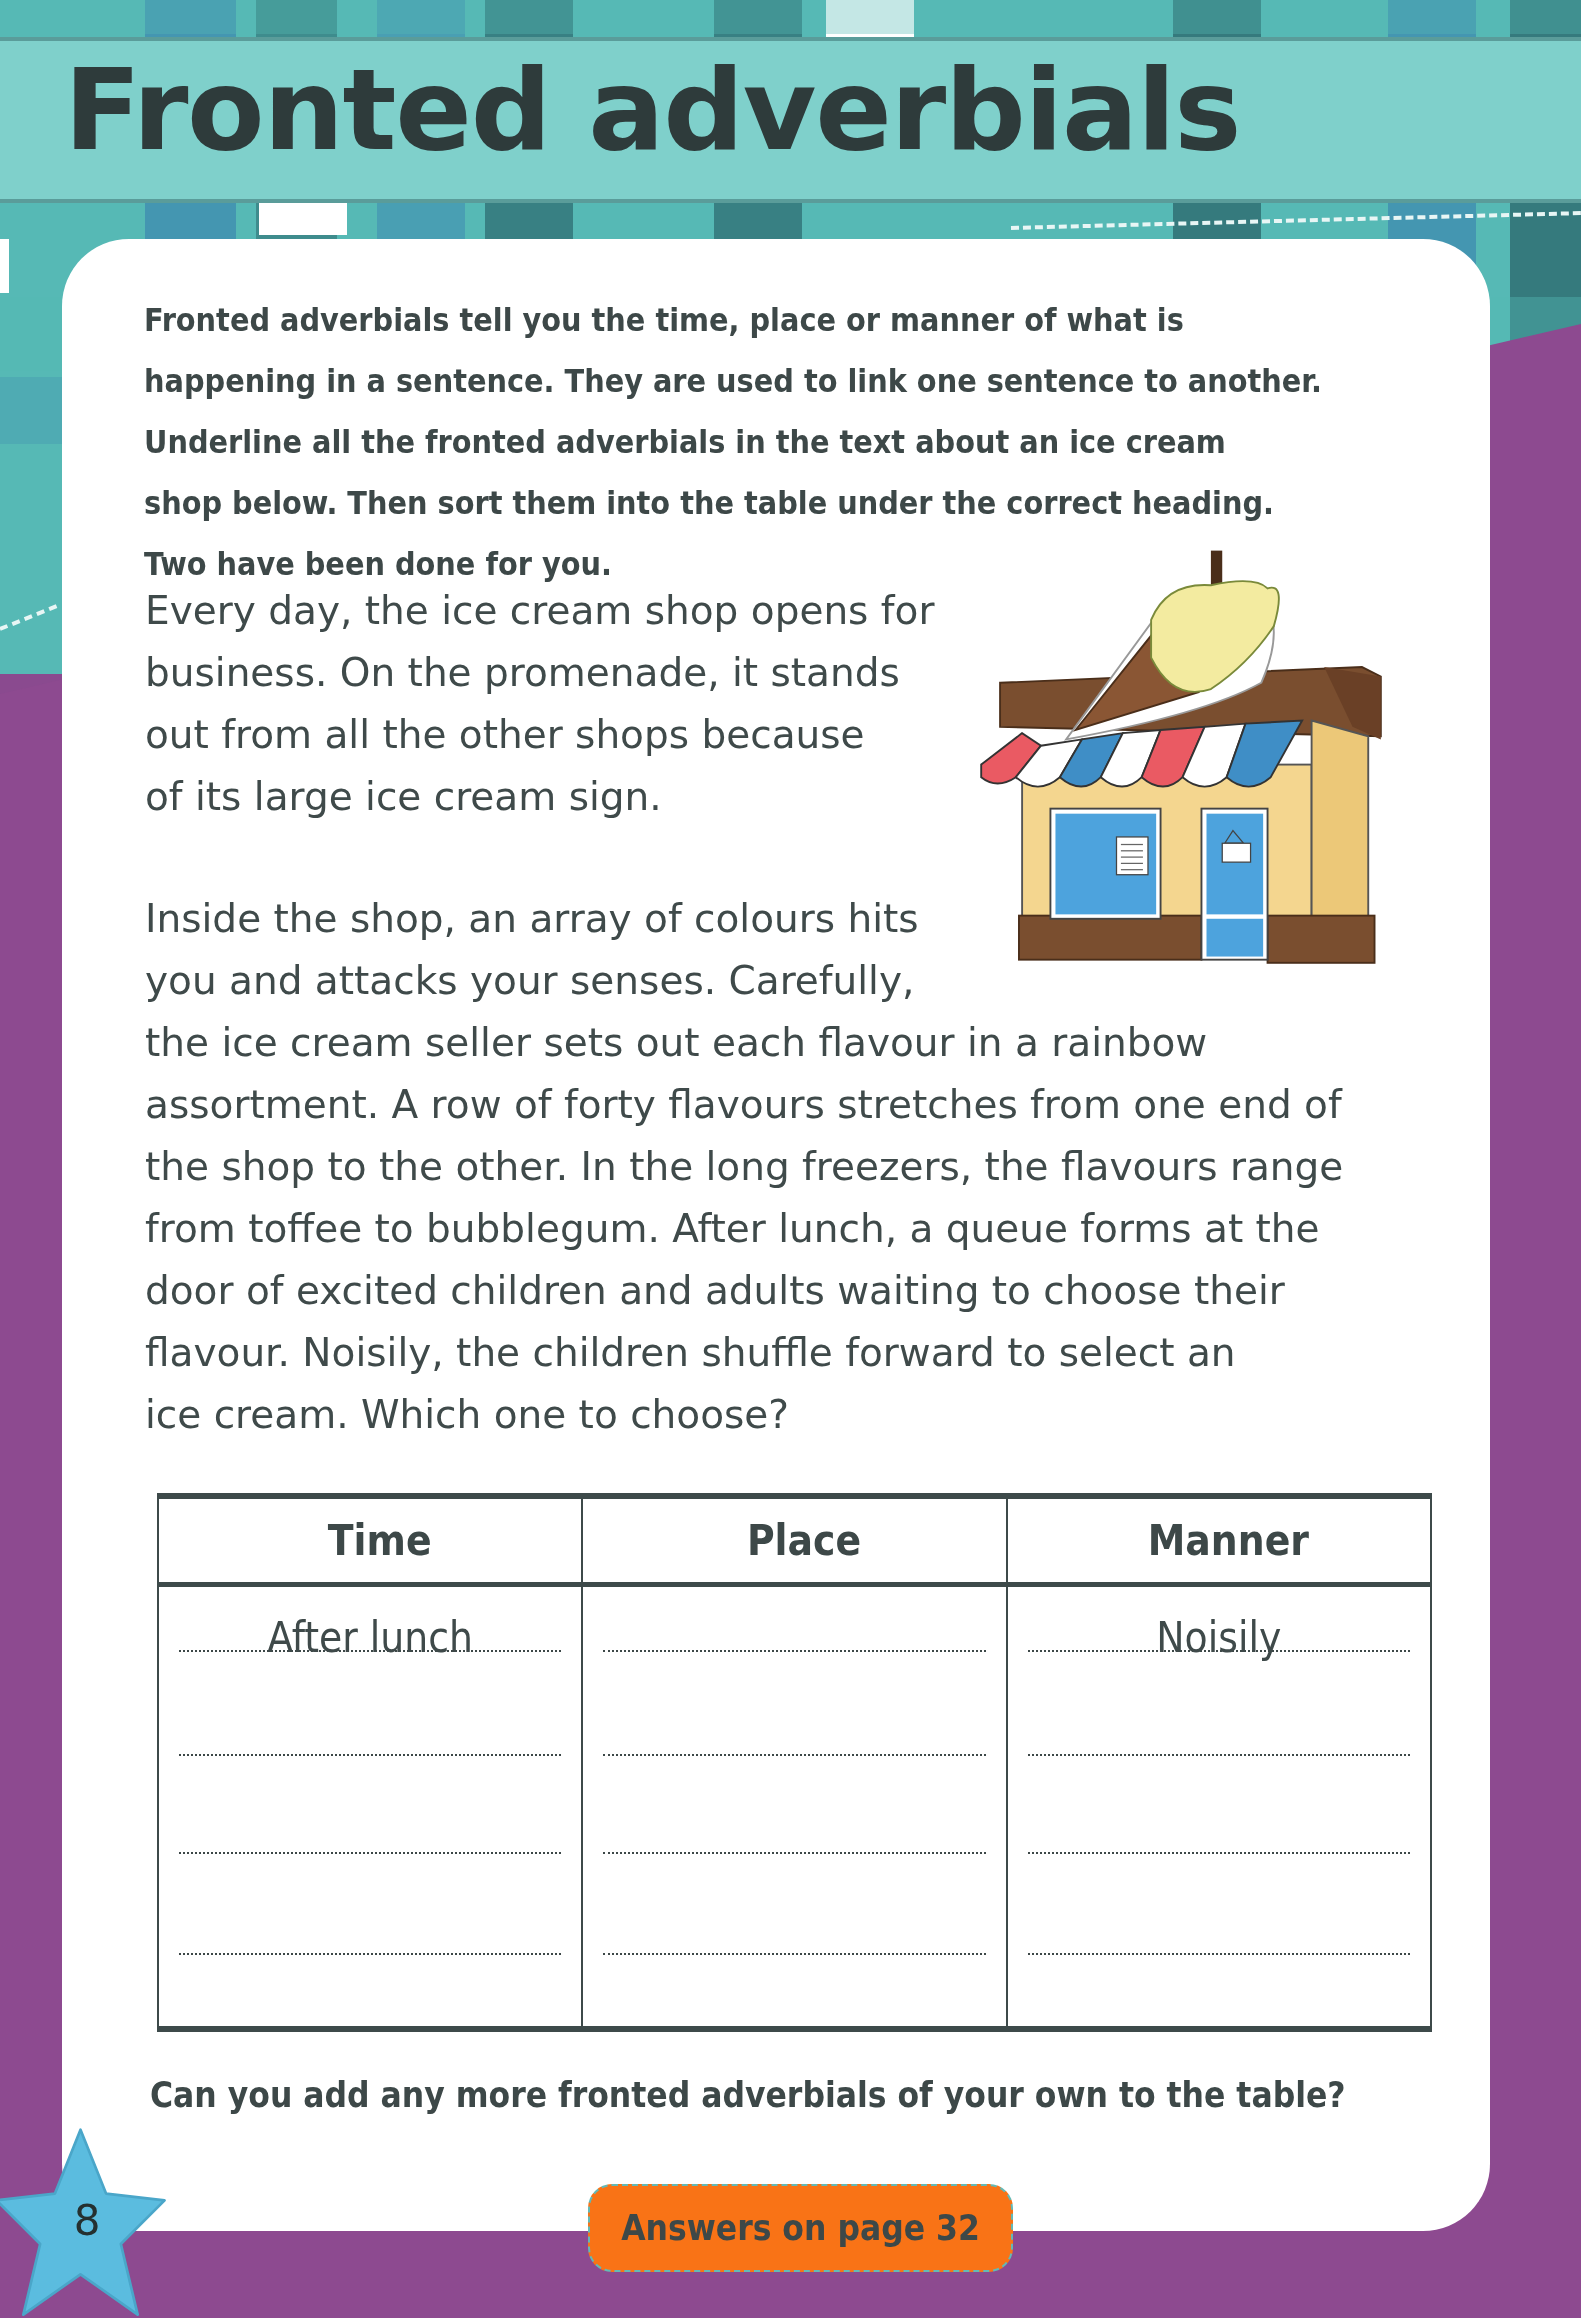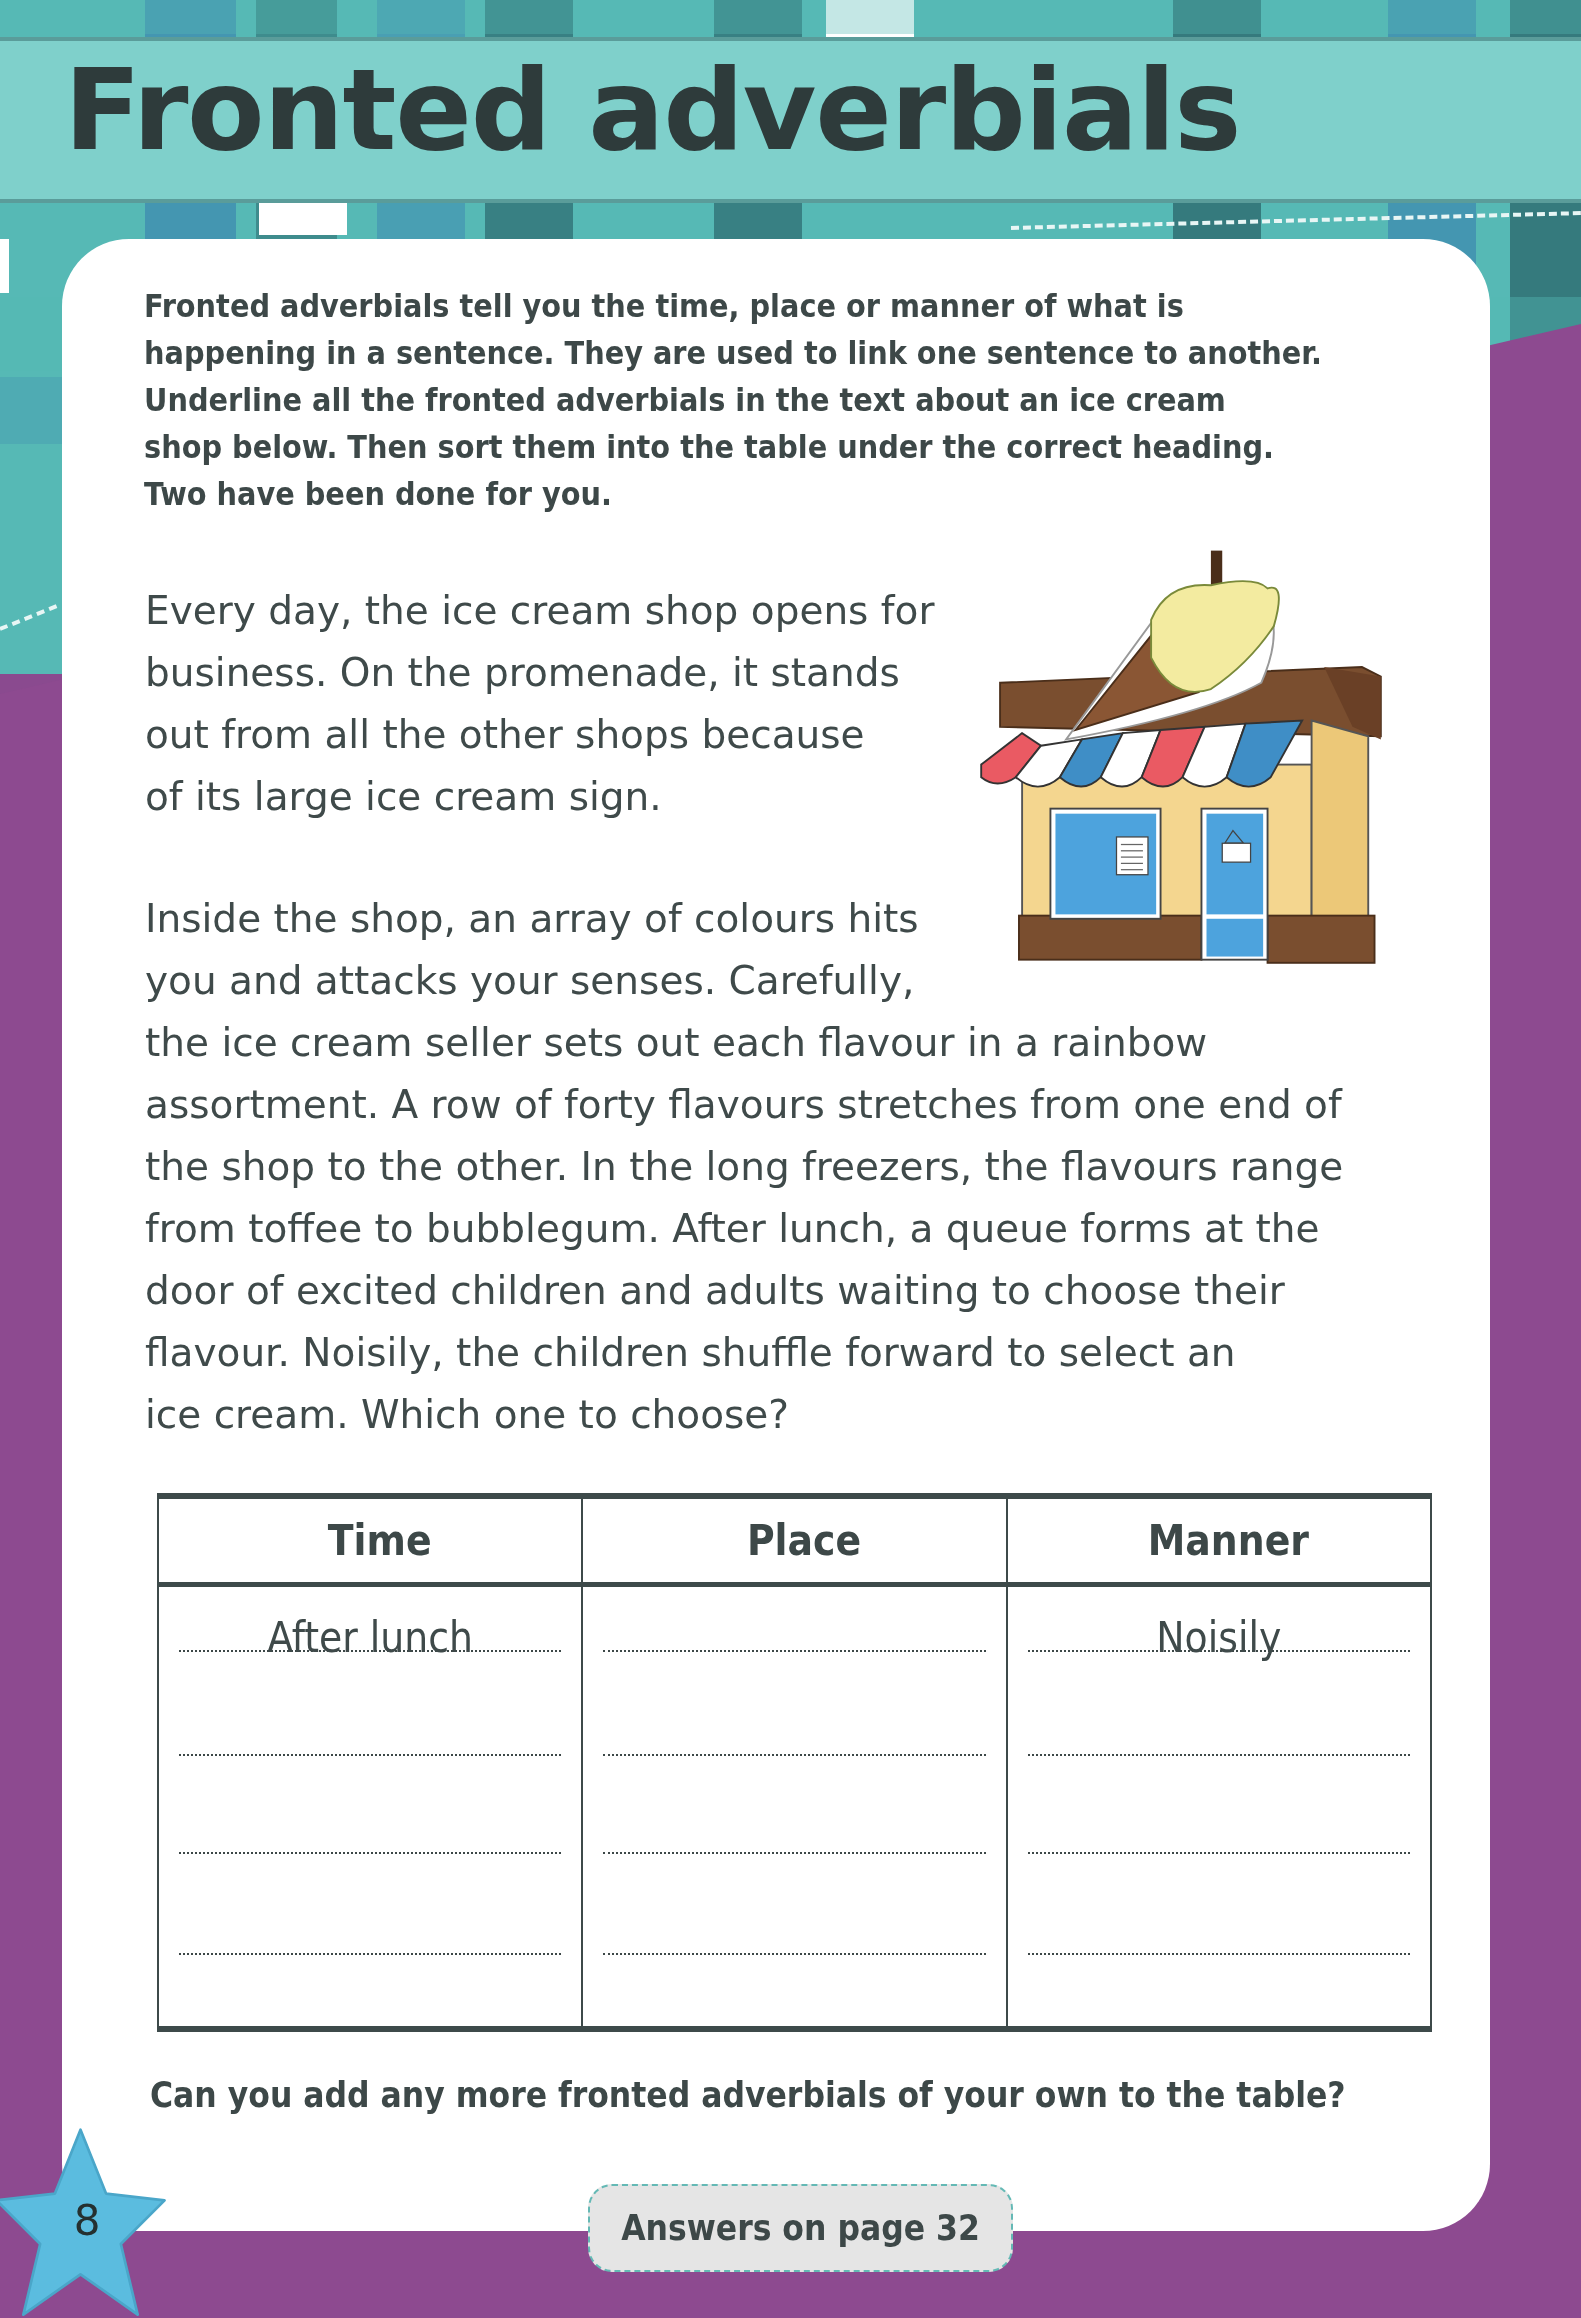--- a/index.html
+++ b/index.html
@@ -35,21 +35,21 @@
   .dash-line { position:absolute; height:0; border-top:4px dashed #e8f6f5; }
   .card {
     position:absolute; left:62px; top:239px; width:1428px; height:1992px;
     background:#ffffff; border-radius:67px;
   }
   .instructions {
     position:absolute; left:144px; top:283px; width:1314px;
     font-family:"DejaVu Sans Condensed","DejaVu Sans", sans-serif;
     font-weight:bold; font-size:32px; line-height:47px; color:#3d4848;
   }
-  .instructions .ln { display:block; white-space:nowrap; }
+  .instructions .ln { display:block; white-space:nowrap;margin-top:14px; }
   .story {
     position:absolute; left:145px;
     font-family:"DejaVu Sans", sans-serif; font-weight:normal;
     font-size:39px; line-height:62px; color:#3f4a4a;
   }
   .story .ln { display:block; white-space:nowrap; }
   .shop { position:absolute; left:934px; top:516px; width:472px; height:472px; }
   .table-wrap { position:absolute; left:157px; top:1493px; width:1275px; height:539px; }
   table.sort { border-collapse:collapse; width:100%; height:100%; table-layout:fixed; }
   table.sort th {
@@ -69,21 +69,21 @@
     font-size:42px; color:#3f4a4a; padding-bottom:0;
   }
   .cell-line span { position:relative; top:12px; }
   .question {
     position:absolute; left:150px; top:2075px;
     font-family:"DejaVu Sans Condensed","DejaVu Sans", sans-serif; font-weight:bold;
     font-size:35px; color:#3d4848; white-space:nowrap;
   }
   .answers-pill {
     position:absolute; left:588px; top:2184px; width:425px; height:88px;
-    background:#e5e5e5; border-radius:24px; border:2.7px dashed #64b9b5;
+    background:#f97316; border-radius:24px; border:2.7px dashed #64b9b5;
     box-sizing:border-box; display:flex; align-items:center; justify-content:center;
     font-family:"DejaVu Sans Condensed","DejaVu Sans", sans-serif; font-weight:bold;
     font-size:35px; color:#3d4848;
   }
   .star { position:absolute; left:-6.7px; top:2123px; width:175px; height:195px; }
   .page-num {
     position:absolute; left:67px; top:2196px; width:40px; text-align:center;
     font-family:"DejaVu Sans", sans-serif; font-size:42px; color:#253030;
   }
 </style>

